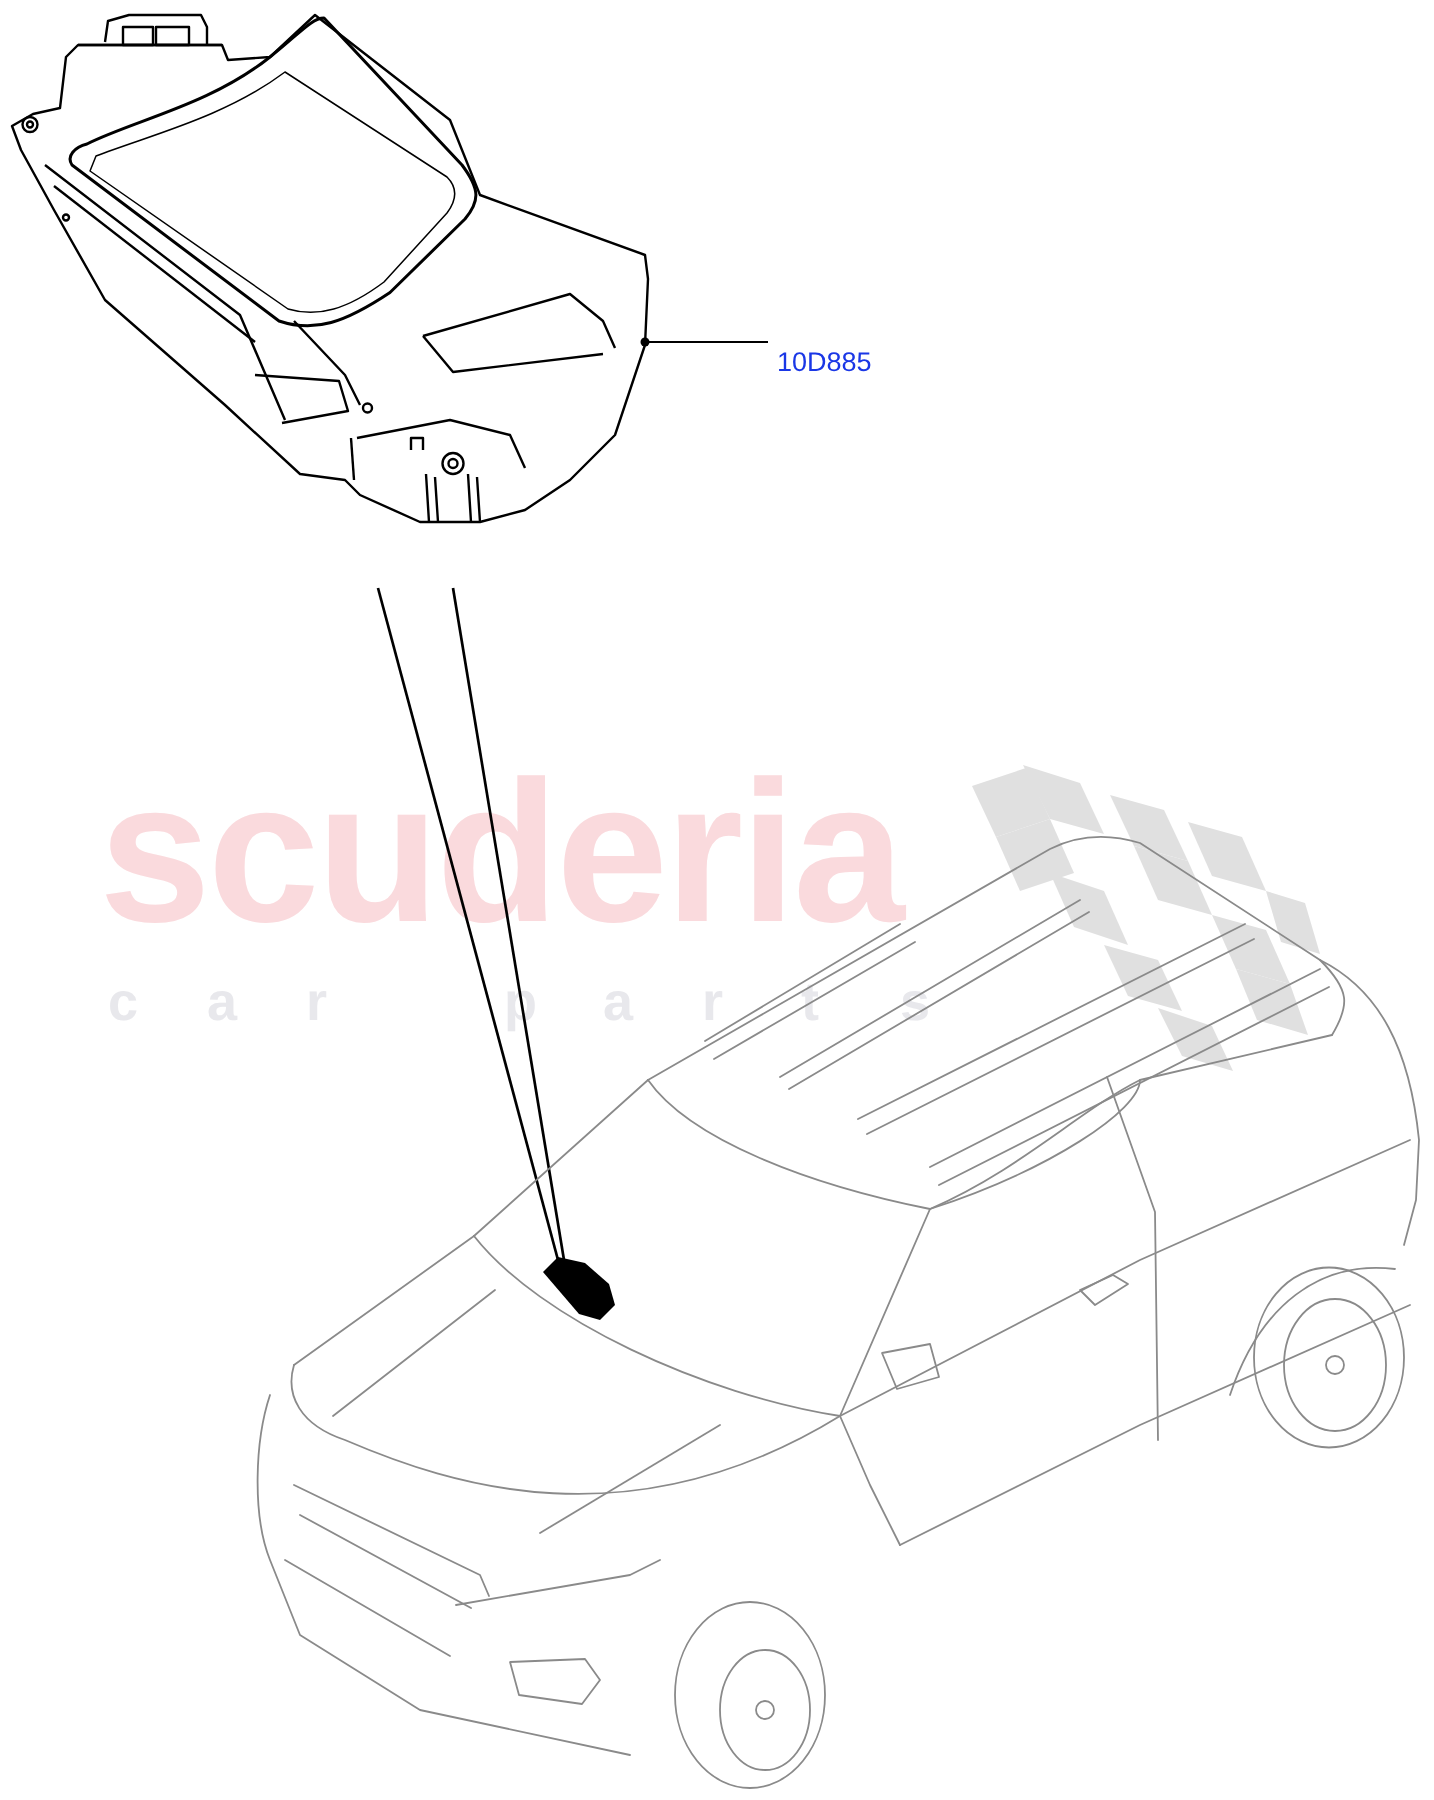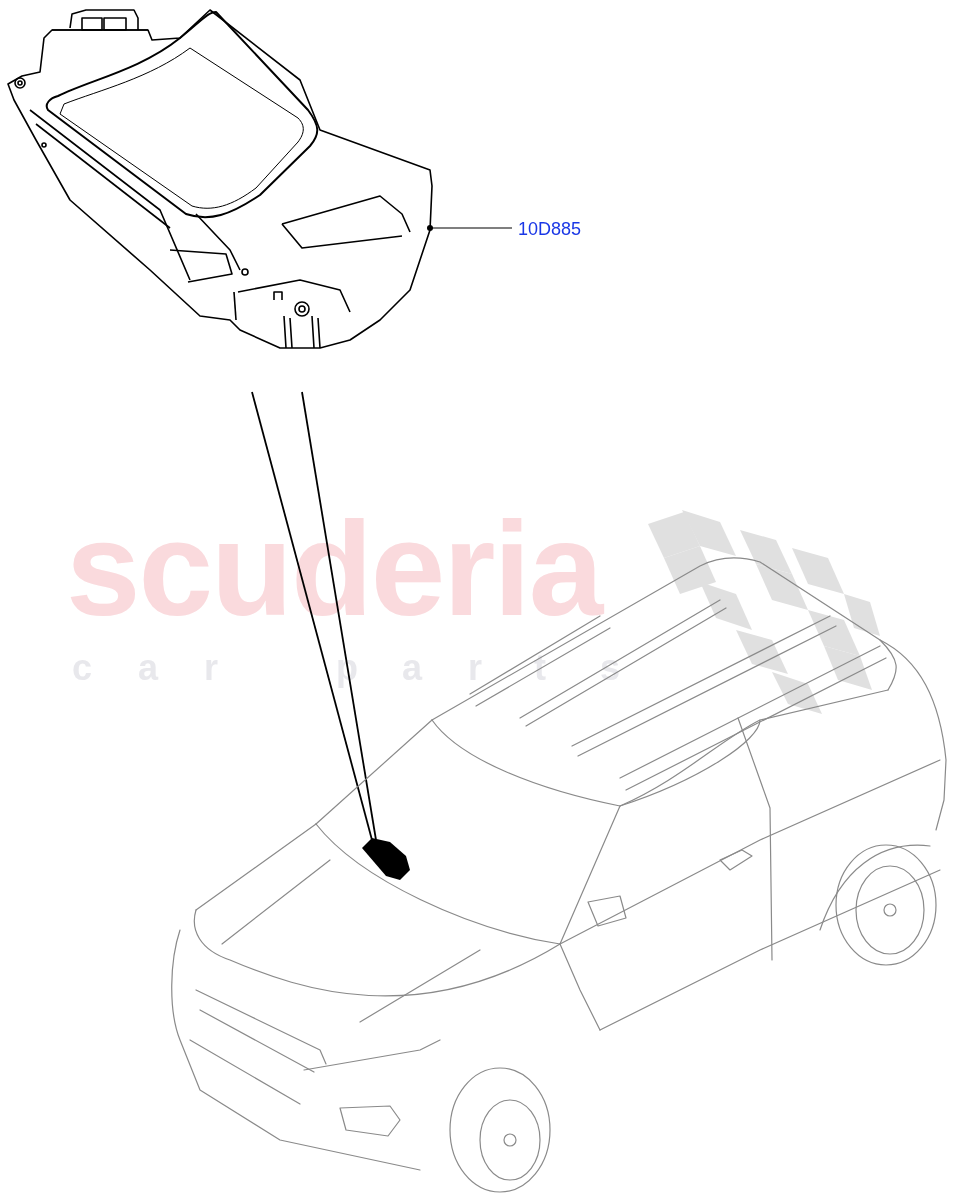--- a/index.html
+++ b/index.html
@@ -1,21 +1,21 @@
 <!DOCTYPE html>
 <html><head>
 <meta charset="utf-8">
 <style>
   html, body { margin:0; padding:0; background:#ffffff; }
   body { width:956px; height:1200px; position:relative; overflow:hidden; font-family:"Liberation Sans", sans-serif; }
   .canvas { position:absolute; left:0; top:0; width:956px; height:1200px; }
   .wm-main { position:absolute; left:66px; top:502px; font-family:"Liberation Sans", sans-serif; font-weight:bold; font-size:134px; color:#fadadd; letter-spacing:-2px; line-height:1; }
   .wm-sub { position:absolute; left:72px; top:650px; font-family:"Liberation Sans", sans-serif; font-weight:bold; font-size:36px; color:#e8e8ec; letter-spacing:0; line-height:1; word-spacing:0; }
   .wm-sub span { display:inline-block; width:66px; }
-  .callout-label { position:absolute; left:518px; top:220px; font-size:18px; color:#1a37e6; line-height:1; }
+  .callout-label { position:absolute; left:518px; top:232px; font-size:18px; color:#1a37e6; line-height:1; }
   svg { position:absolute; left:0; top:0; }
 </style>
 </head>
 <body>
 
 <div class="canvas">
 
   <svg width="956" height="1200">
     <g fill="#e0e0e0">
       <polygon points="648,524 684,512 700,546 664,558"></polygon>

